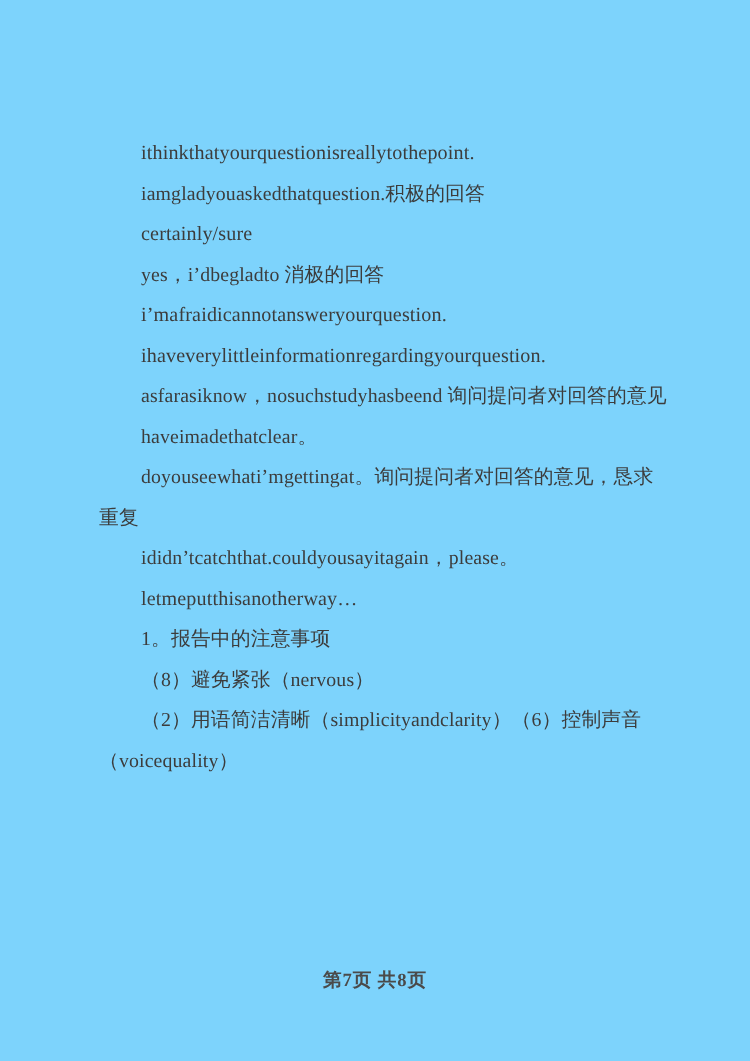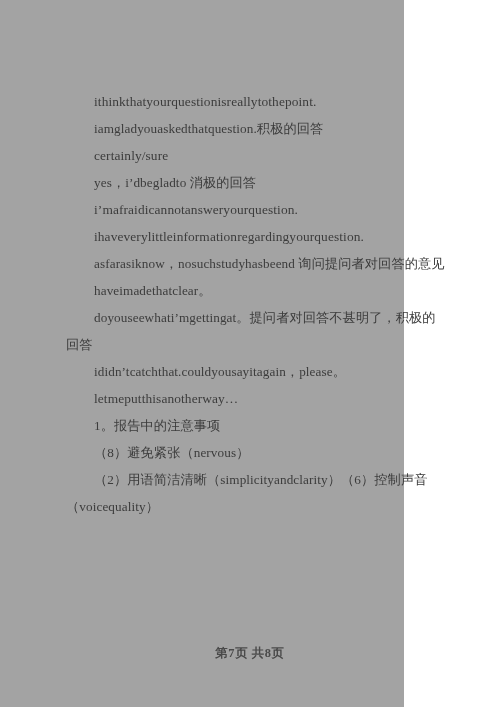--- a/index.html
+++ b/index.html
@@ -13,23 +13,23 @@
     position: relative;
     font-family: "Liberation Serif", "DejaVu Serif", serif;
     color: #3c3c3c;
     overflow: hidden;
   }
 
   .page {
     position: absolute;
     left: 0;
     top: 0;
-    width: 404px;
+    width: 500px;
     height: 707px;
-    background: #a3a3a3;
+    background: #7dd3fc;
   }
 
   .doc-body {
     position: absolute;
     left: 66px;
     top: 88px;
     width: 380px;
   }
 
   
@@ -72,21 +72,21 @@
   <div class="doc-body">
 
     <p class="para latin">ithinkthatyourquestionisreallytothepoint.</p>
     <p class="para">iamgladyouaskedthatquestion.积极的回答</p>
     <p class="para latin">certainly/sure</p>
     <p class="para">yes，i’dbegladto 消极的回答</p>
     <p class="para latin">i’mafraidicannotansweryourquestion.</p>
     <p class="para latin">ihaveverylittleinformationregardingyourquestion.</p>
     <p class="para">asfarasiknow，nosuchstudyhasbeend 询问提问者对回答的意见</p>
     <p class="para">haveimadethatclear。</p>
-    <p class="para">doyouseewhati’mgettingat。提问者对回答不甚明了，积极的回答</p>
+    <p class="para">doyouseewhati’mgettingat。询问提问者对回答的意见，恳求重复</p>
     <p class="para">ididn’tcatchthat.couldyousayitagain，please。</p>
     <p class="para latin">letmeputthisanotherway…</p>
     <p class="para">1。报告中的注意事项</p>
     <p class="para">（8）避免紧张（nervous）</p>
     <p class="para">（2）用语简洁清晰（simplicityandclarity）（6）控制声音（voicequality）</p>
 
   </div>
 
   <div class="footer">
     <span>第7页 共8页</span>

